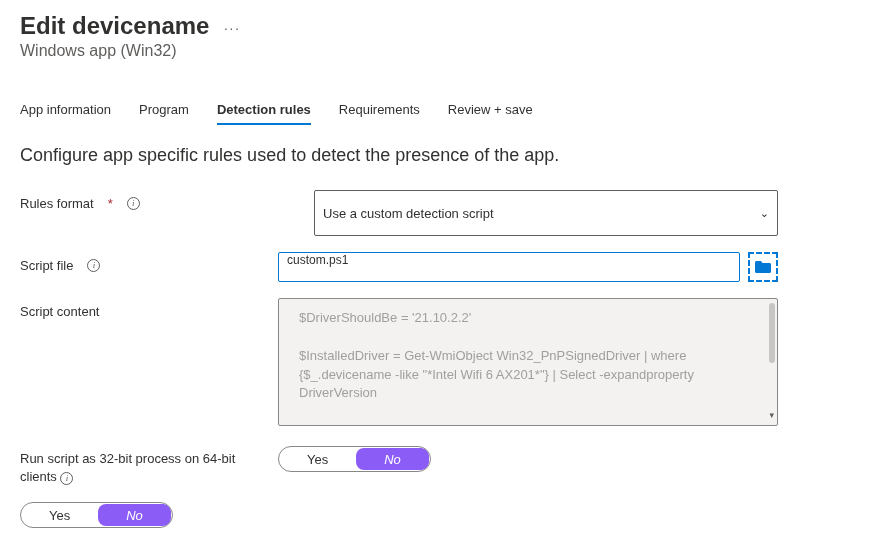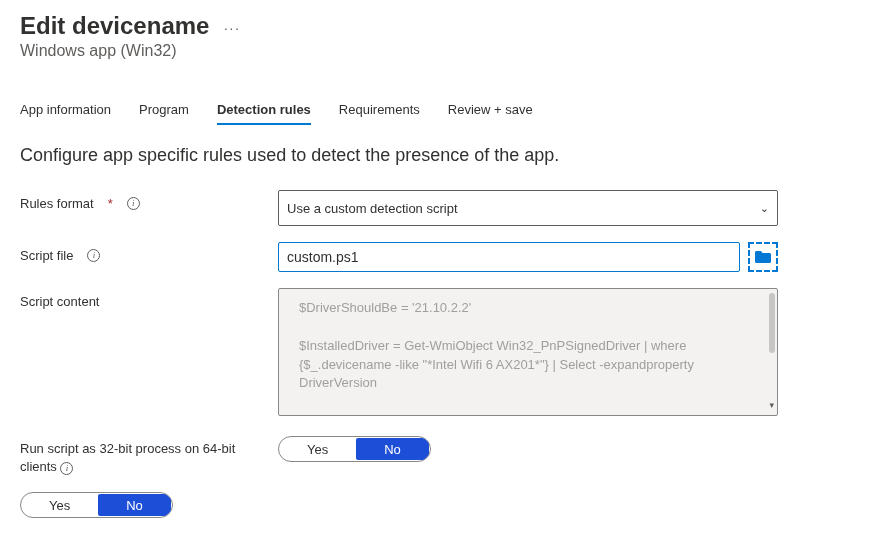--- a/index.html
+++ b/index.html
@@ -110,45 +110,46 @@
     }
     .form-control-wrap {
       flex: 1;
       max-width: 500px;
       display: flex;
       align-items: center;
       gap: 8px;
     }
     .select-box {
       flex: 1;
-      height: 36px;
+      height: 46px;
       border: 1px solid #605e5c;
       border-radius: 2px;
       background: #ffffff;
       display: flex;
       align-items: center;
       justify-content: space-between;
       padding: 0 8px;
       cursor: pointer;
       font-size: 13px;
+      margin-left: 36px;
     }
     .chevron-down {
       font-size: 11px;
       color: #323130;
     }
     .input-box {
       flex: 1;
       height: 30px;
       border: 1px solid #0078d4;
       border-radius: 2px;
       background: #ffffff;
       display: flex;
-      align-items: center;
+      align-items: flex-start;
       padding: 0 8px;
-      font-size: 14px;
+      font-size: 12px;
     }
     .file-button {
       width: 30px;
       height: 30px;
       border: 2px dashed #0078d4;
       background: #ffffff;
       display: inline-flex;
       align-items: center;
       justify-content: center;
       cursor: pointer;
@@ -211,25 +212,26 @@
       display: inline-flex;
       align-items: center;
       font-size: 13px;
       cursor: pointer;
       background: none;
       border: none;
       font-family: inherit;
       color: #323130;
     }
     .pill-option.selected {
-      background: #1d4ed8;
+      background: #8b5cf6;
       color: #ffffff;
-      border-radius: 2px;
+      border-radius: 8px;
       margin: 1px 1px 1px 0;
       height: 22px;
+      font-style: italic;
     }
   </style>
 </head>
 <body>
 
 <div class="header">
   <h1 class="page-title">Edit devicename</h1>
   <span class="more-icon">···</span>
 </div>
 <div class="subtitle">Windows app (Win32)</div>

